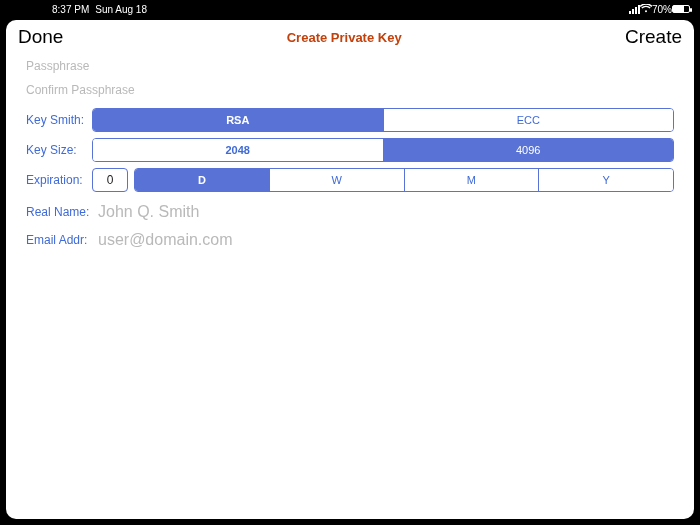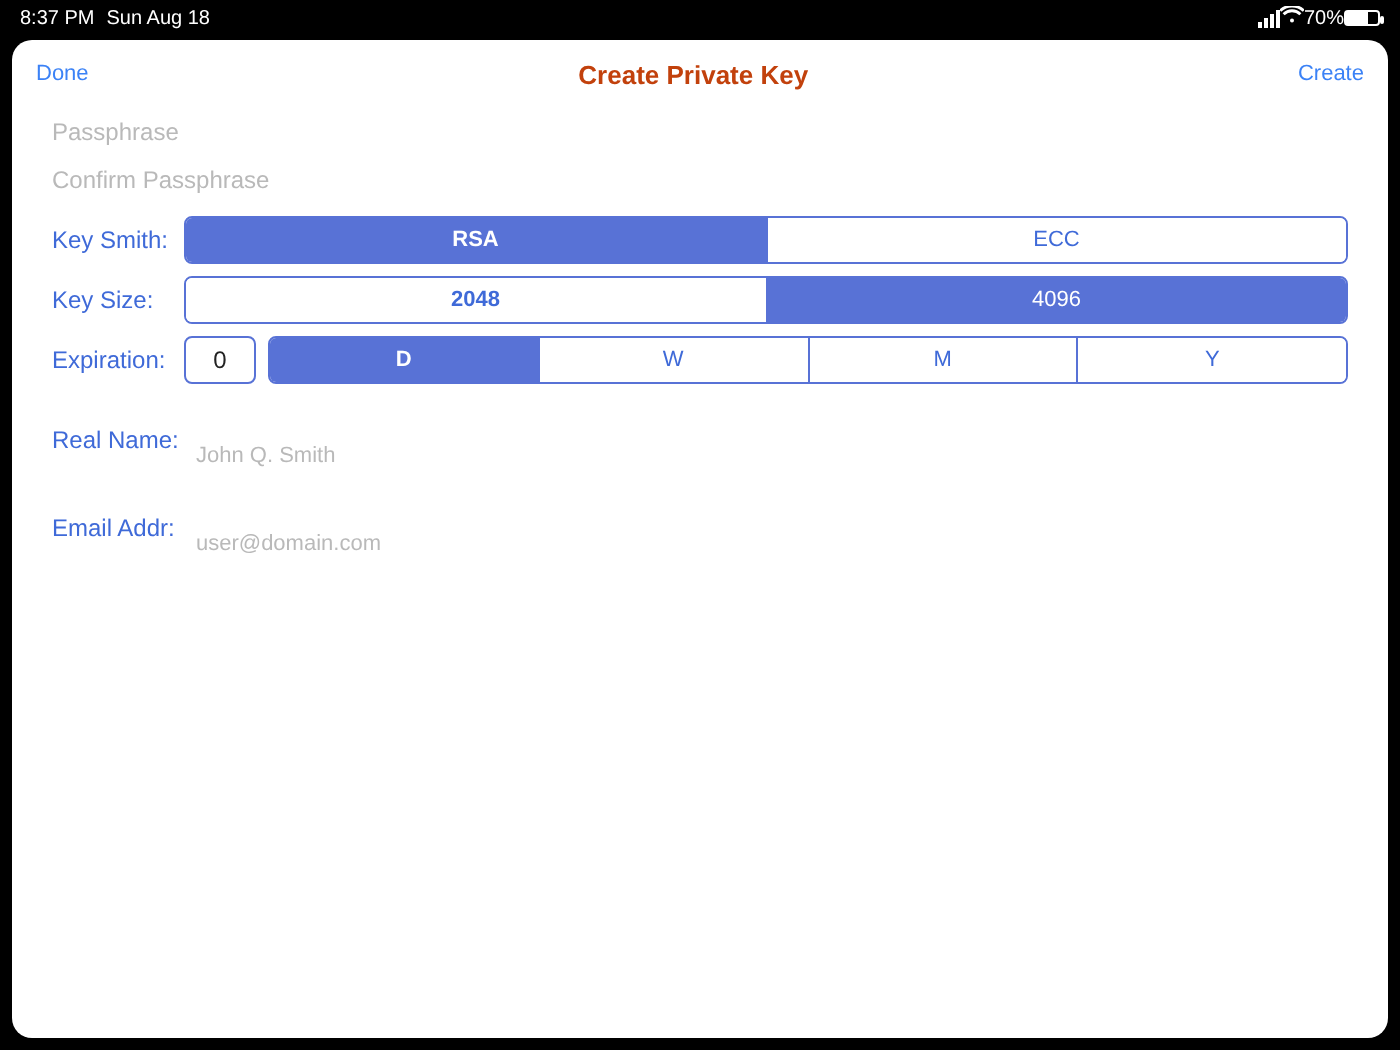--- a/index.html
+++ b/index.html
@@ -13,21 +13,21 @@
   }
   .statusbar {
     height: 18px;
     background: #000;
     color: #fff;
     display: flex;
     align-items: center;
     padding: 0 10px;
     font-size: 10px;
   }
-  .statusbar .left { flex: 0 0 auto; display: flex; gap: 6px; }
+  .statusbar .left { flex: 0 0 auto; display: flex; gap: 6px; margin-left: 42px; }
   .statusbar .spacer { flex: 1; }
   .statusbar .right { flex: 0 0 auto; display: flex; gap: 0; align-items: center; }
   .sig { display: inline-flex; gap: 1px; align-items: flex-end; }
   .sig i { width: 2px; background: #fff; display: inline-block; }
   .sig i:nth-child(1){height:3px}.sig i:nth-child(2){height:5px}.sig i:nth-child(3){height:7px}.sig i:nth-child(4){height:9px}
   .wifi { font-size: 10px; }
   .battery {
     width: 18px; height: 8px; border:1px solid #fff; border-radius:2px; position:relative;
   }
   .battery::after{content:"";position:absolute;right:-3px;top:2px;width:2px;height:4px;background:#fff;border-radius:1px}
@@ -47,22 +47,22 @@
     border-bottom: 0;
   }
   .navbar .title {
     flex: 1;
     text-align: center;
     font-weight: 600;
     font-size: 13px;
     color: #c2410c;
   }
   .navbtn {
-    color: #3b82f6;
-    font-size: 11px;
+    color: #000000;
+    font-size: 19px;
     cursor: pointer;
   }
   .content { padding: 0 20px; }
   .ph-input {
     border: none;
     outline: none;
     width: 100%;
     height: 24px;
     font-size: 12px;
     color: #333;
@@ -111,24 +111,23 @@
     border: 1px solid #5872d6;
     border-radius: 4px;
     text-align: center;
     font-size: 12px;
     color: #222;
     outline: none;
   }
   .inline-input {
     border: none;
     outline: none;
-    font-size: 11px;
+    font-size: 16px;
     flex: 1;
     height: 20px;
-    margin-top: 16px;
   }
   .inline-input::placeholder { color: #b9b9b9; }
 </style>
 </head>
 <body>
 
 <div class="statusbar">
   <div class="left">
     <span>8:37 PM</span>
     <span>Sun Aug 18</span>

